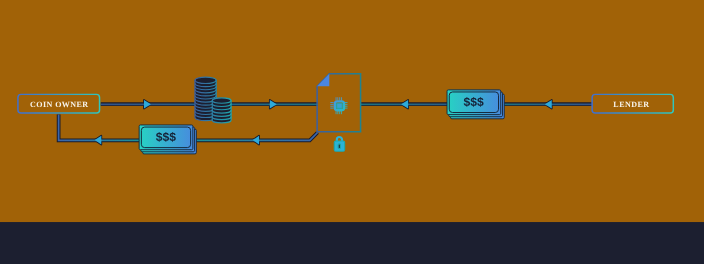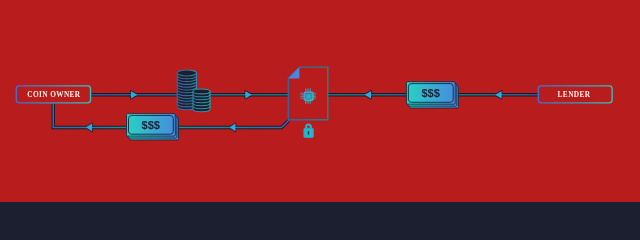--- a/index.html
+++ b/index.html
@@ -1,18 +1,18 @@
 <!DOCTYPE html>
 <html><head>
 <meta charset="utf-8">
 <style>
   html,body{margin:0;padding:0;}
   body{width:640px;height:202px;background:#1c1f30;overflow:hidden;
        font-family:"Liberation Serif",serif;}
-  #stage{position:relative;width:640px;height:202px;background:#b91c1c;}
+  #stage{position:relative;width:640px;height:202px;background:#a16207;}
   svg.diagram{position:absolute;left:0;top:0;width:640px;height:202px;display:block;}
   .node-label{font-family:"Liberation Serif",serif;font-weight:700;font-size:7.3px;
     letter-spacing:0.4px;fill:#f7f3ea;}
   .money-label{font-family:"Liberation Sans",sans-serif;font-weight:700;font-size:11px;
     fill:#16243a;letter-spacing:0px;}
 </style>
 </head>
 <body>
 
 <div id="stage">

